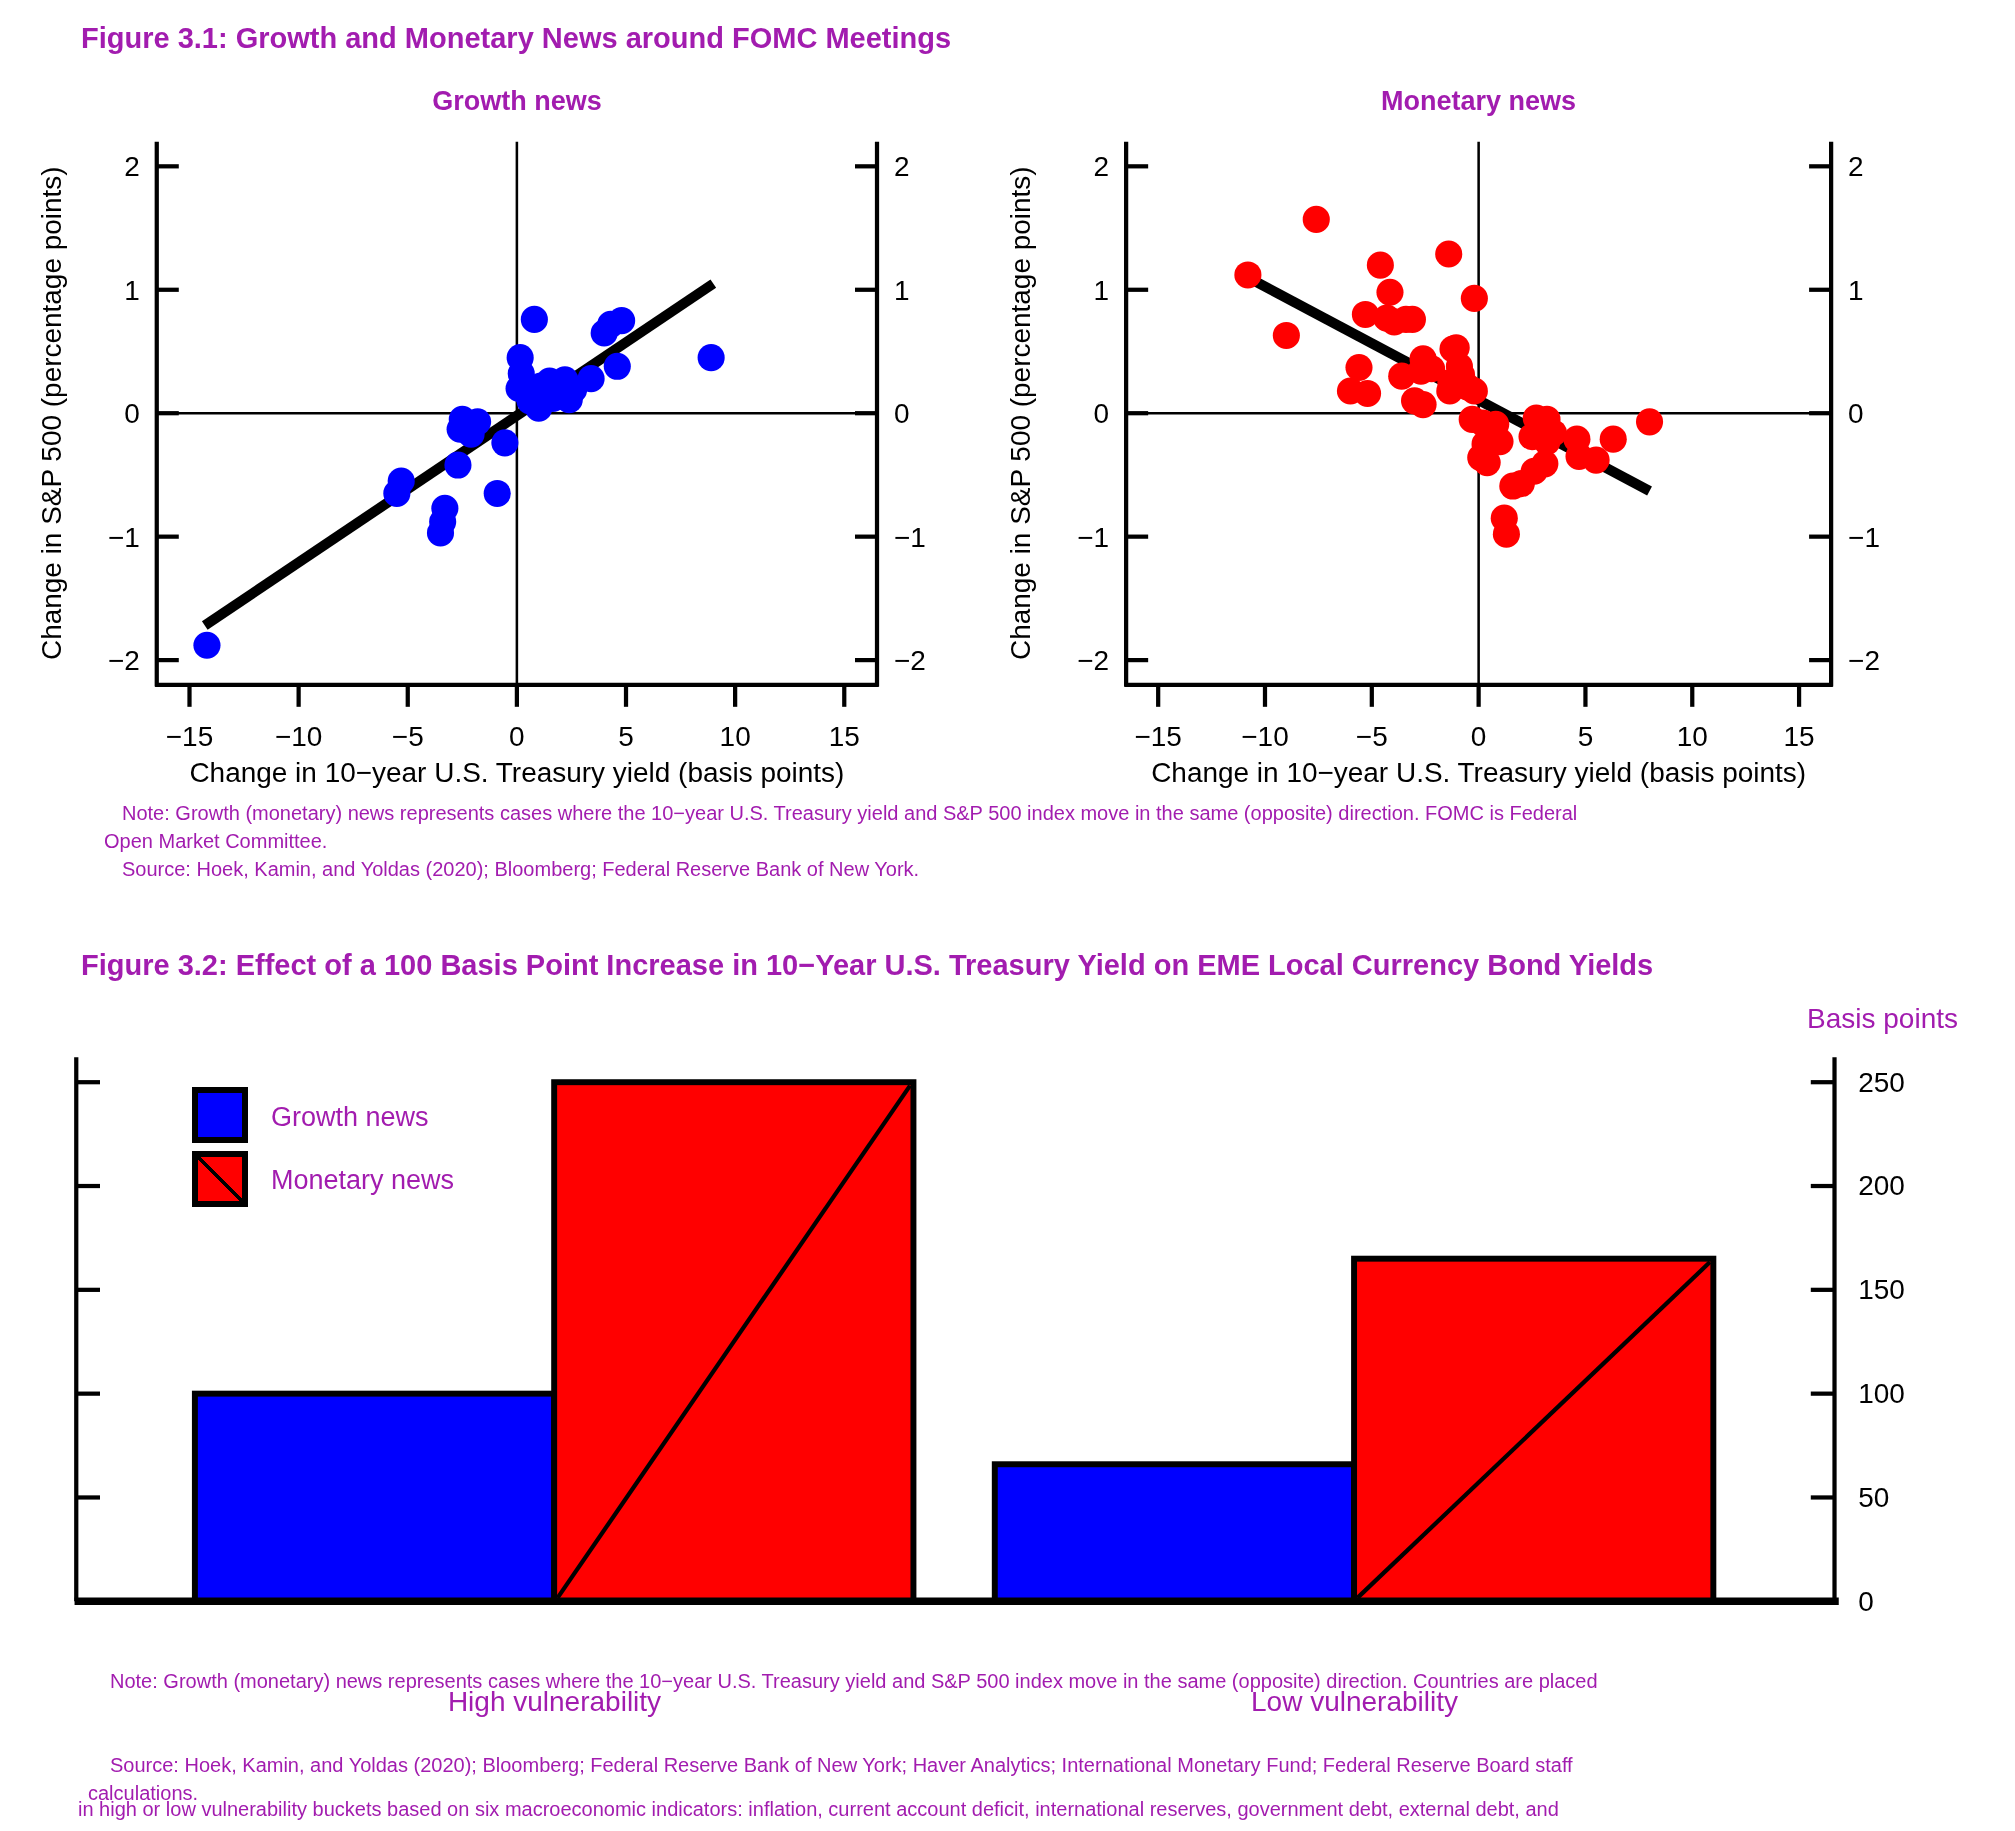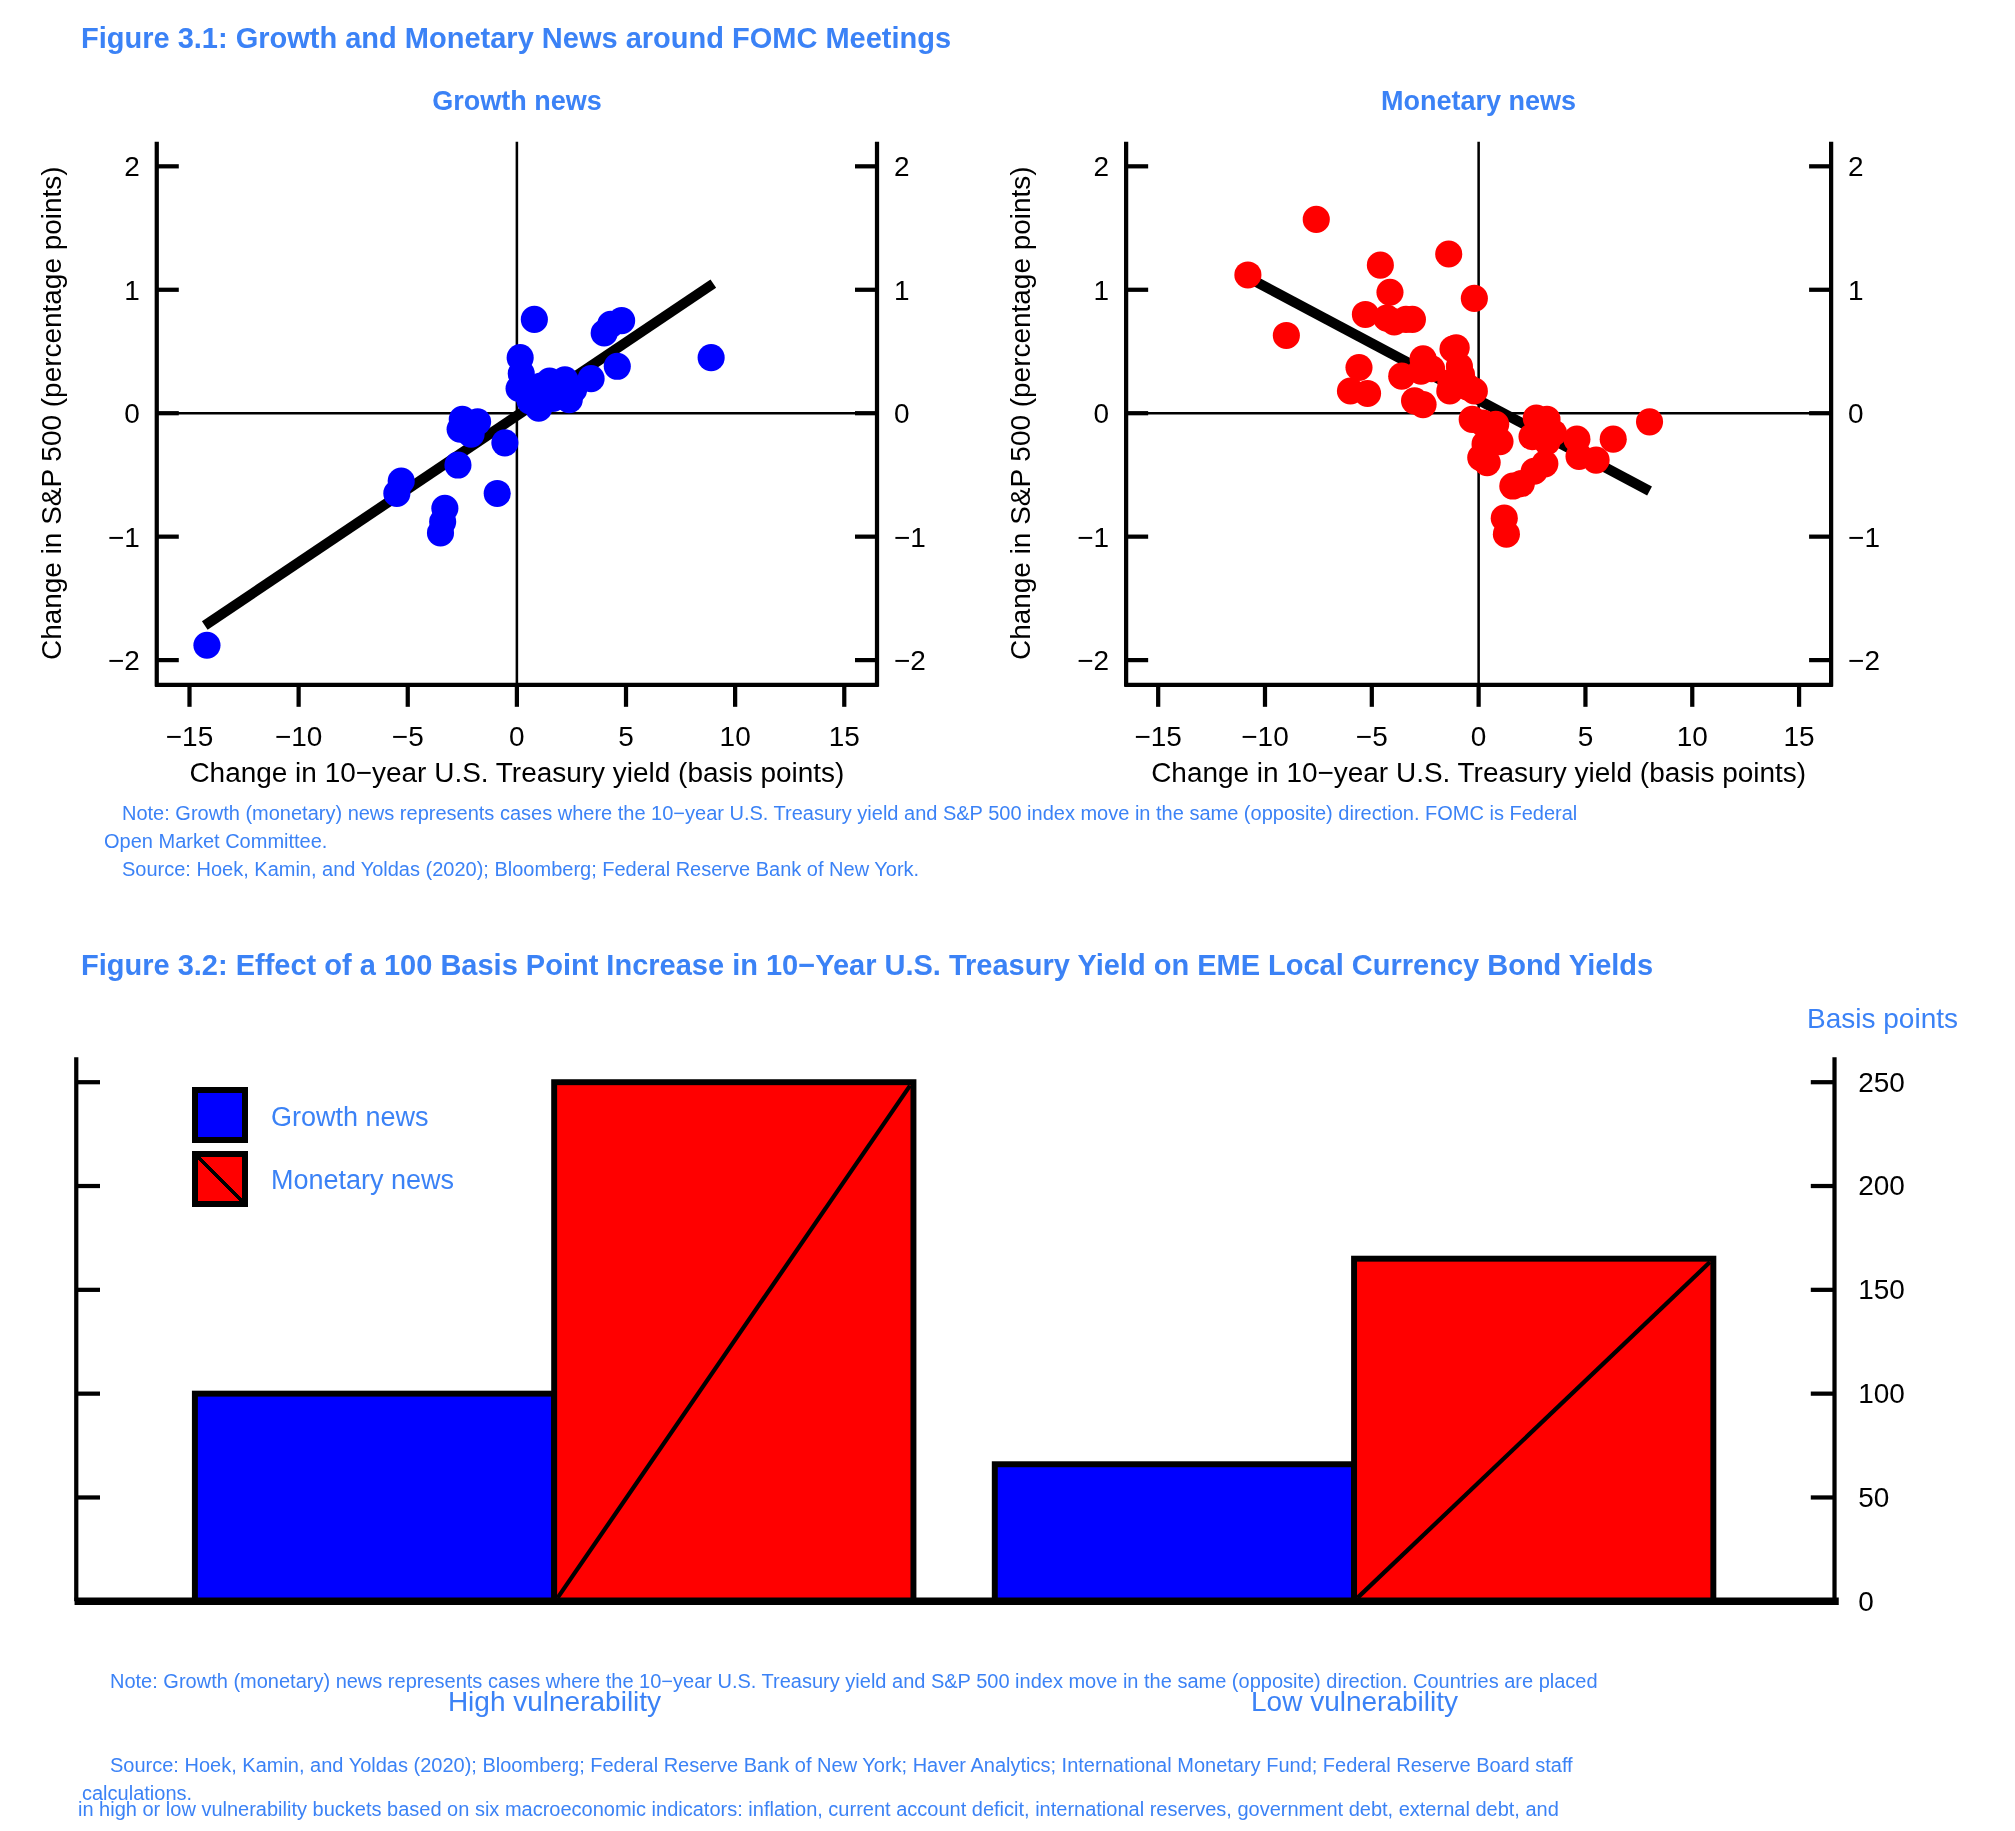--- a/index.html
+++ b/index.html
@@ -1,17 +1,17 @@
 <!DOCTYPE html>
 <html style="font-size:13.6px"><head>
 <meta charset="utf-8">
 <style>
   html,body{margin:0;padding:0;background:#fff;}
   .page{position:relative;width:2015px;height:1832px;background:#ffffff;
-        font-family:"Liberation Sans", sans-serif;color:#3b82f6;overflow:hidden;}
+        font-family:"Liberation Sans", sans-serif;color:#a21caf;overflow:hidden;}
   .abs{position:absolute;}
   .figtitle{font-size:29px;font-weight:bold;white-space:nowrap;}
   .plottitle{font-size:27px;font-weight:bold;text-align:center;}
   .noteline{font-size:20px;white-space:nowrap;}
   .catlabel{font-size:28px;text-align:center;margin-top:41px;}
   .units{font-size:28px;text-align:right;}
   .legend-label{font-size:27px;white-space:nowrap;}
   .swatch{position:absolute;width:44px;height:44px;border:6.8px solid #000;}
   .swatch-growth{background:#0000FF;}
   .swatch-monetary{background:linear-gradient(45deg,#FF0000 47%,#000 47%,#000 53%,#FF0000 53%);}
@@ -246,15 +246,15 @@
   <div class="abs legend-label" style="left:271px;top:1102px;">Growth news</div>
   <div class="swatch swatch-monetary" style="left:192px;top:1151px;"></div>
   <div class="abs legend-label" style="left:271px;top:1165px;">Monetary news</div>
 
   <div class="abs catlabel" style="left:300px;top:1645px;width:509px;">High vulnerability</div>
   <div class="abs catlabel" style="left:1100px;top:1645px;width:509px;">Low vulnerability</div>
 
   <div class="abs noteline" style="left:110px;top:1670px;">Note: Growth (monetary) news represents cases where the 10−year U.S. Treasury yield and S&amp;P 500 index move in the same (opposite) direction. Countries are placed</div>
   <div class="abs noteline" style="left:78px;top:1798px;">in high or low vulnerability buckets based on six macroeconomic indicators: inflation, current account deficit, international reserves, government debt, external debt, and</div>
   <div class="abs noteline" style="left:110px;top:1754px;">Source: Hoek, Kamin, and Yoldas (2020); Bloomberg; Federal Reserve Bank of New York; Haver Analytics; International Monetary Fund; Federal Reserve Board staff</div>
-  <div class="abs noteline" style="left:82px;top:1782px;">calculations.</div>
+  <div class="abs noteline" style="left:88px;top:1782px;">calculations.</div>
 </div>
 
 
 </body></html>

